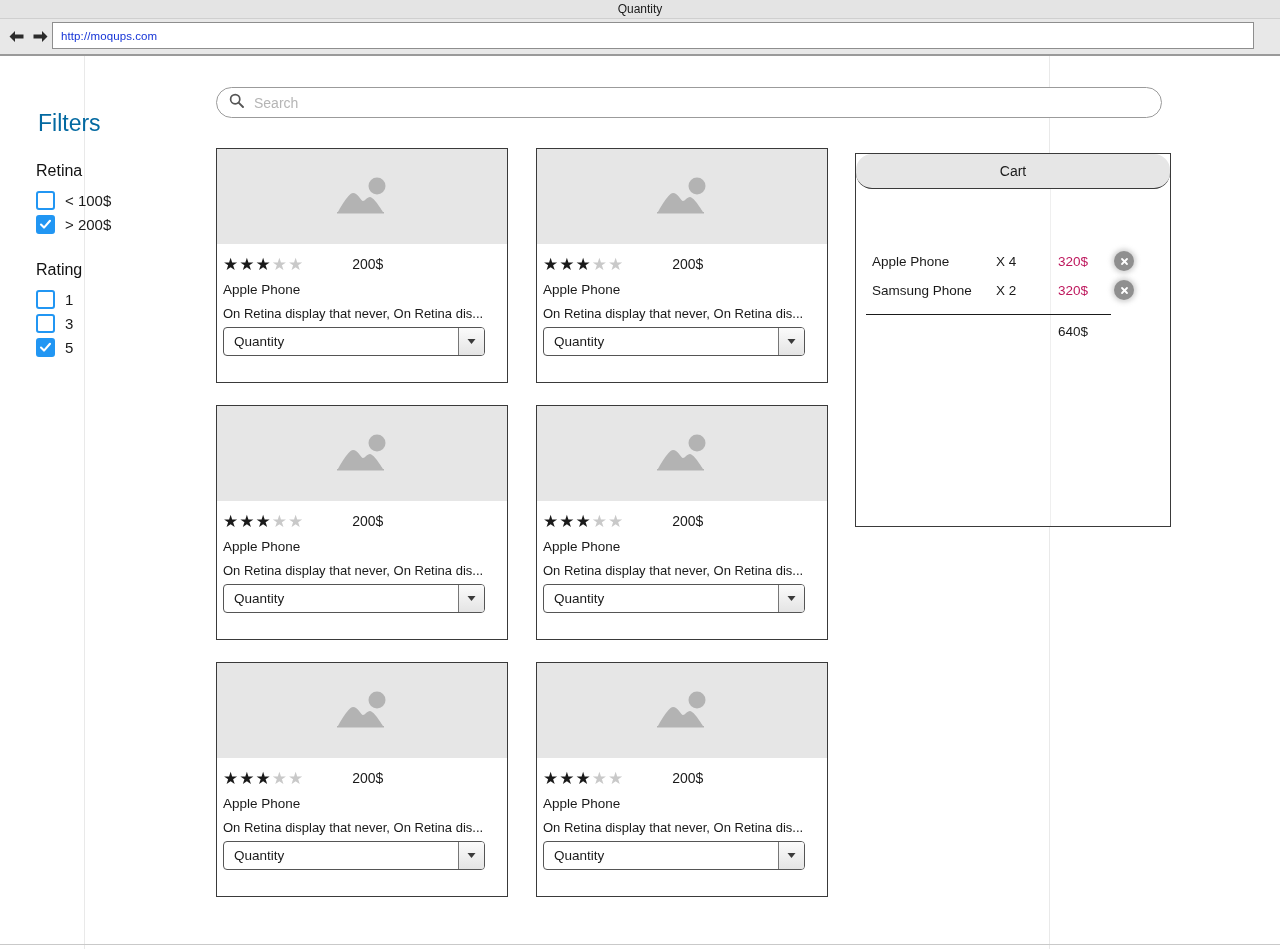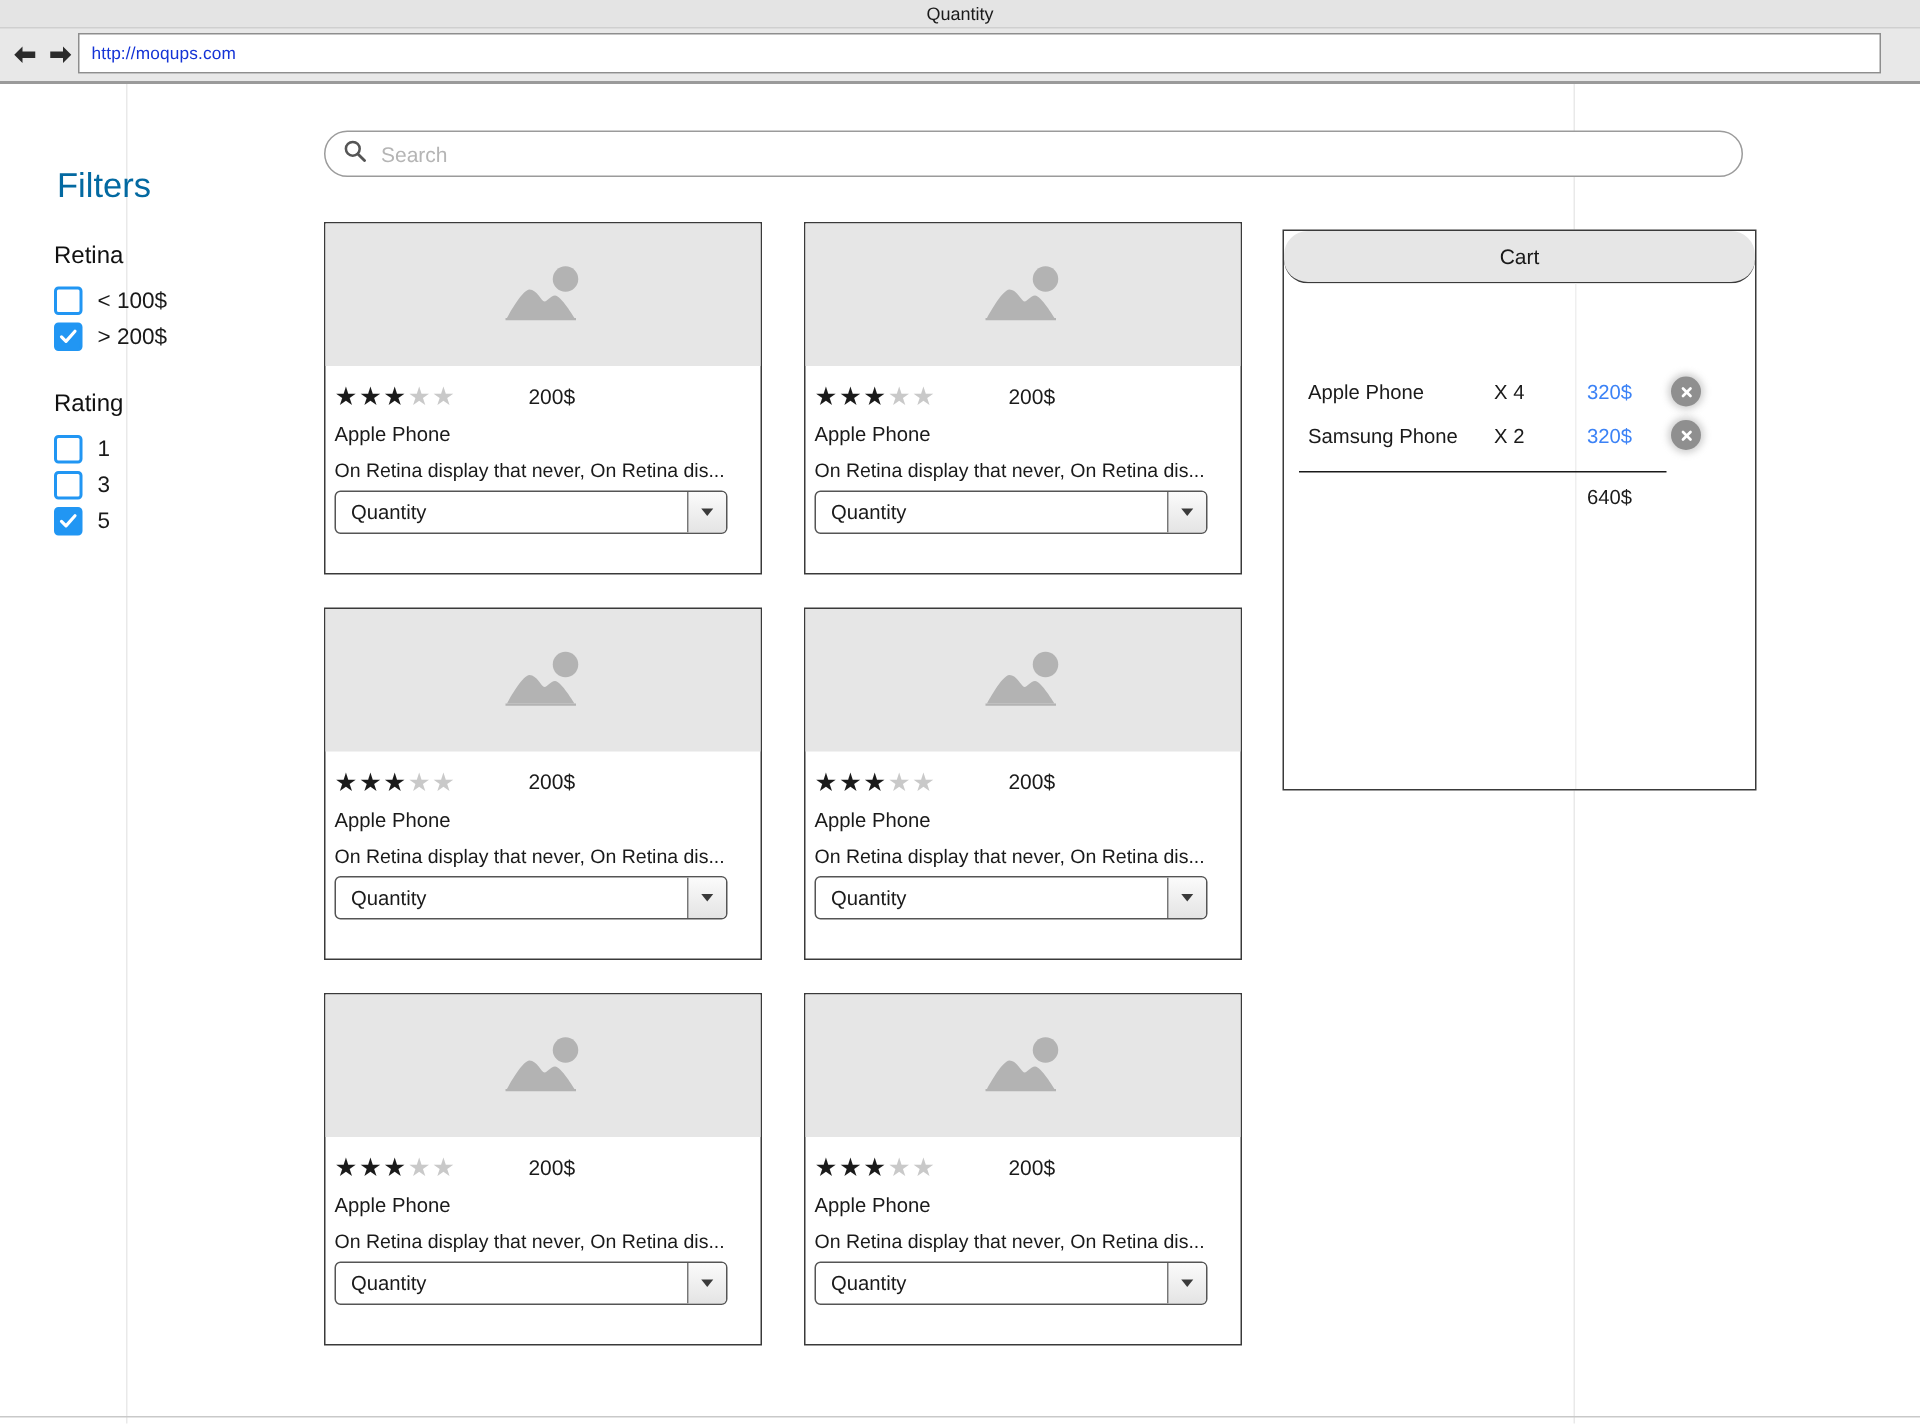--- a/index.html
+++ b/index.html
@@ -200,21 +200,21 @@
     display: flex; align-items: center;
   }
   .cart-name {
     position: absolute; left: 16px; font-size: 13.5px; color: #1a1a1a;
     white-space: nowrap;
   }
   .cart-qty {
     position: absolute; left: 140px; font-size: 13.5px; color: #1a1a1a;
   }
   .cart-amt {
-    position: absolute; left: 202px; font-size: 13.5px; color: #3b82f6;
+    position: absolute; left: 202px; font-size: 13.5px; color: #be185d;
   }
   .cart-remove {
     position: absolute; left: 258px;
     width: 20px; height: 20px; border-radius: 50%;
     background: #8f8f8f;
     display: flex; align-items: center; justify-content: center;
     box-shadow: 0 0 5px 2px rgba(150,150,150,.45);
   }
   .cart-remove svg { display: block; }
   #cart-divider {

